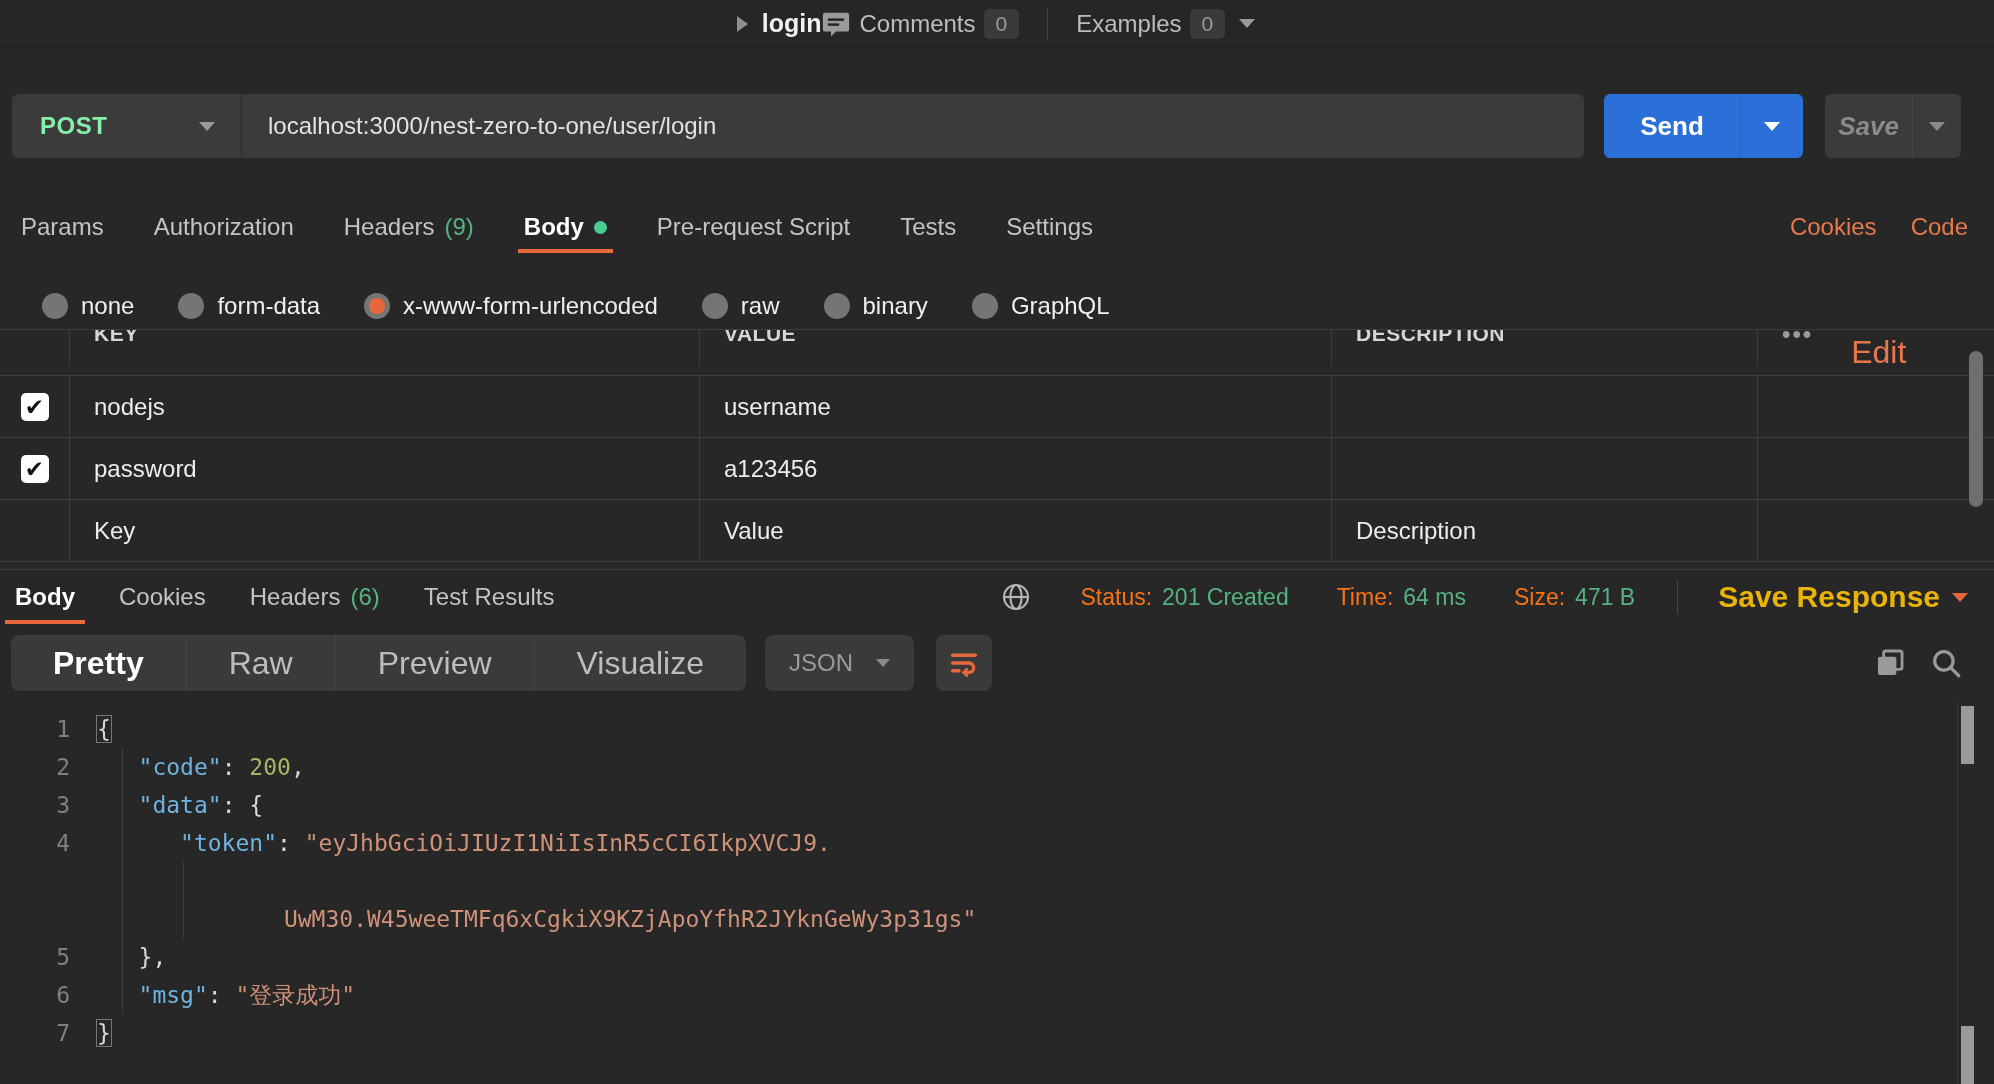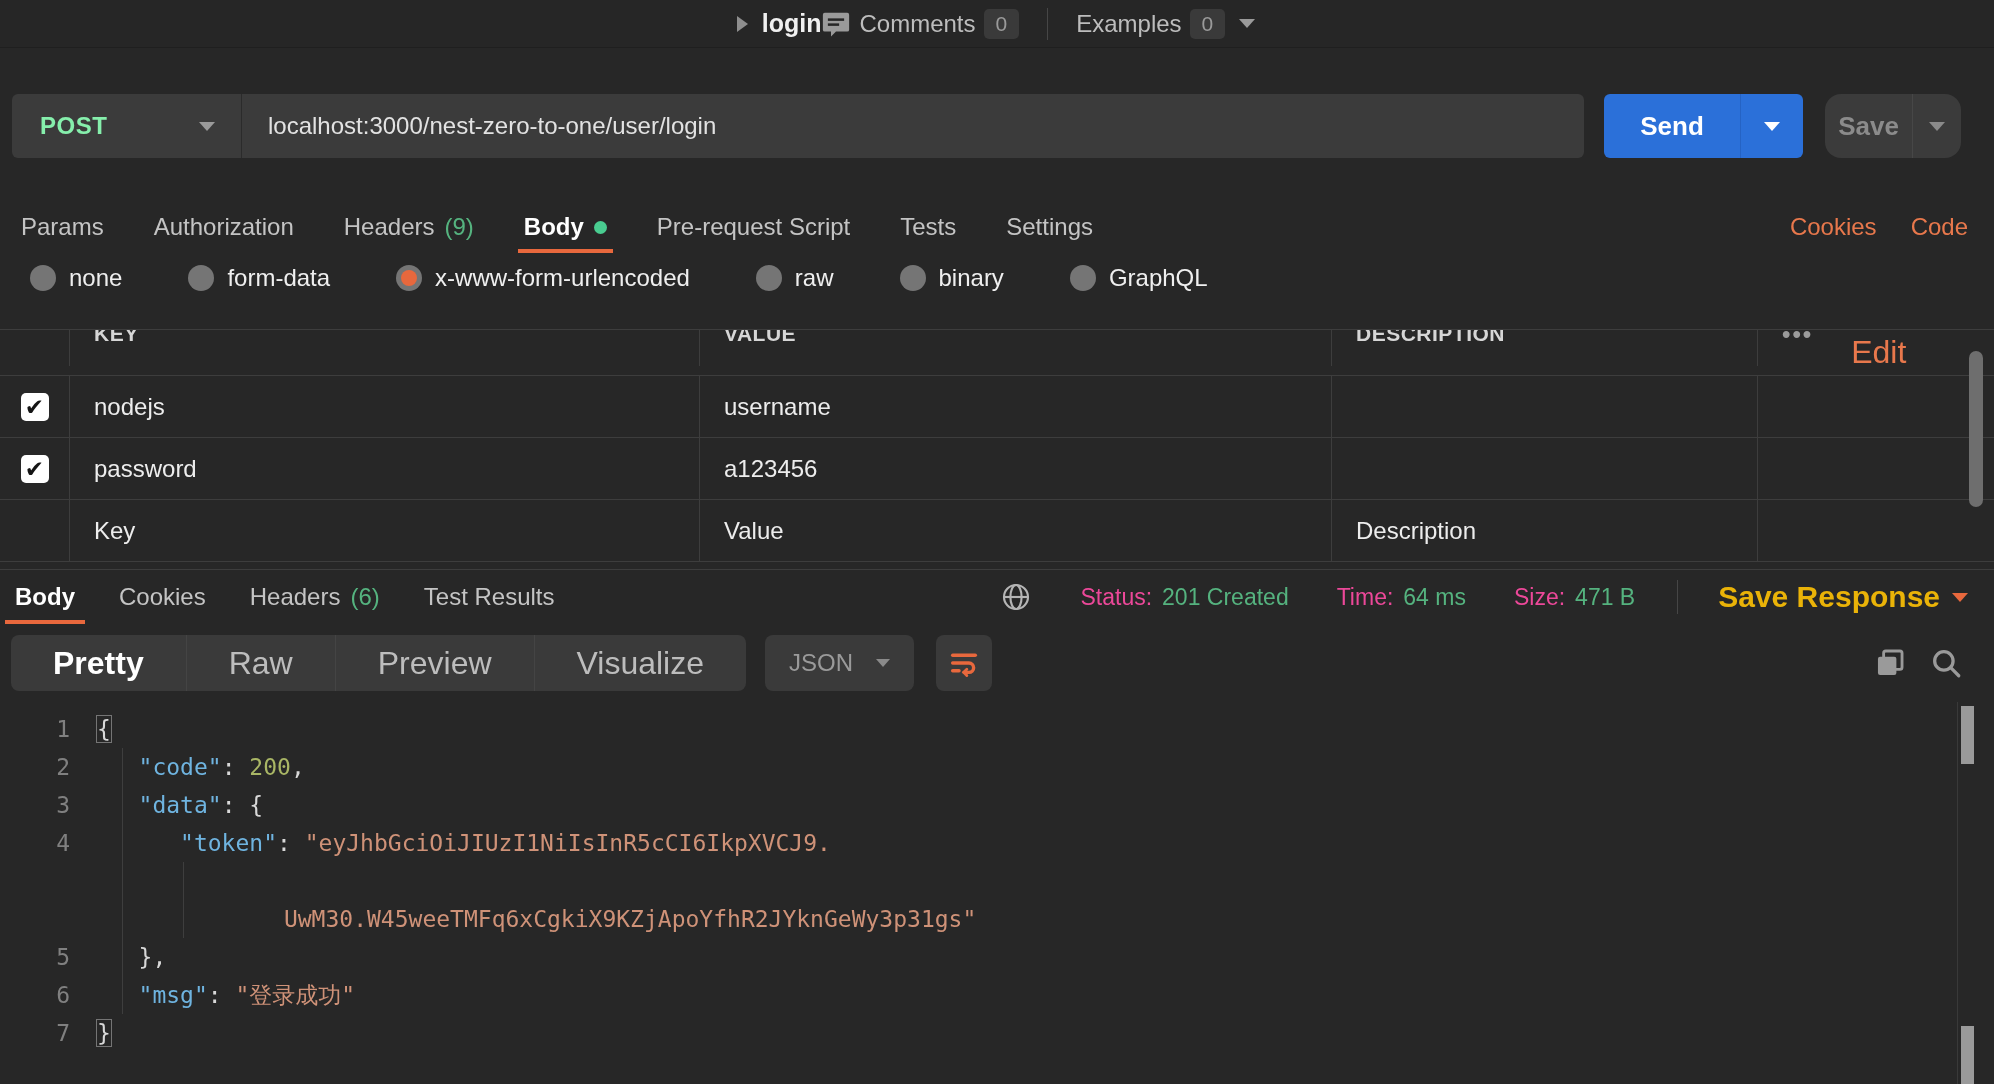--- a/index.html
+++ b/index.html
@@ -27,37 +27,37 @@
   .url-row { margin-top:46px; padding:0 12px; display:flex; align-items:stretch; height:64px; gap:0; }
   .url-bar { display:flex; flex:0 0 1572px; background:#3b3b3b; border-radius:6px; overflow:hidden; }
   .method { width:230px; display:flex; align-items:center; justify-content:space-between; padding:0 26px 0 28px;
             border-right:1px solid #2b2b2b; cursor:pointer; }
   .method-label { font-size:24px; font-weight:600; color:#86efac; letter-spacing:0.5px; }
   .url-input { flex:1; background:transparent; border:0; outline:0; color:#e2e2e2; font-size:24px; padding:0 26px; font-family:"Liberation Sans", sans-serif; }
   .send-btn { margin-left:20px; width:199px; background:#2b70d9; border-radius:6px; display:flex; overflow:hidden; cursor:pointer; }
   .send-main { flex:1; display:flex; align-items:center; justify-content:center; font-size:26px; font-weight:600; color:#fff;
                border-right:1px solid #2563c4; }
   .send-caret { width:62px; display:flex; align-items:center; justify-content:center; }
-  .save-btn { margin-left:22px; width:136px; background:#3b3b3b; border-radius:16px; display:flex; overflow:hidden; cursor:pointer; }
+  .save-btn { margin-left:22px; width:136px; background:#3b3b3b; border-radius:6px; display:flex; overflow:hidden; cursor:pointer;font-style:italic; }
   .save-main { flex:1; display:flex; align-items:center; justify-content:center; font-size:26px; font-weight:600; color:#8b8b8b;
                border-right:1px solid #474747; }
   .save-caret { width:48px; display:flex; align-items:center; justify-content:center; }
 
   
   .req-tabs { margin-top:42px; height:54px; display:flex; align-items:stretch; padding:0 26px 0 19px; }
   .rtab { display:flex; align-items:center; gap:10px; padding:0 2px; margin-right:46px; font-size:24px; color:#c4c4c4; cursor:pointer; position:relative; }
   .rtab .cnt { color:#55b37f; }
   .rtab.active { color:#ffffff; font-weight:600; }
   .rtab.active::after { content:""; position:absolute; left:-4px; right:-4px; bottom:1px; height:4px; background:#e8683d; }
   .dot { width:13px; height:13px; border-radius:50%; background:#49cc90; }
   .tabs-spacer { flex:1; }
   .tab-link { display:flex; align-items:center; font-size:24px; color:#e8784c; margin-left:34px; cursor:pointer; }
 
   
-  .radio-row { margin-top:10px; height:56px; display:flex; align-items:flex-start; padding-left:30px; gap:66px; }
+  .radio-row { margin-top:10px; height:56px; display:flex; align-items:flex-end; padding-left:42px; gap:44px; }
   .radio-item { display:flex; align-items:center; gap:13px; cursor:pointer; }
   .radio { width:26px; height:26px; border-radius:50%; background:#757575; position:relative; flex:0 0 26px; }
   .radio.sel::after { content:""; position:absolute; left:5px; top:5px; width:16px; height:16px; border-radius:50%; background:#e8683d; }
   .radio-label { font-size:24px; color:#efefef; }
 
   
   .kv-table { margin-top:9px; border-top:1px solid #3d3d3d; }
   .kv-row { display:grid; grid-template-columns:70px 630px 632px 426px 1fr; border-bottom:1px solid #3d3d3d; }
   .kv-head { height:46px; overflow:hidden; }
   .kv-head .cell { margin-top:-28px; height:64px; display:flex; align-items:center; }
@@ -78,21 +78,21 @@
 
   
   .resp-divider { margin-top:7px; border-top:1px solid #3d3d3d; }
   .resp-header { height:54px; display:flex; align-items:stretch; padding:0 26px 0 15px; }
   .resp-tab { display:flex; align-items:center; gap:10px; margin-right:44px; font-size:24px; color:#c4c4c4; cursor:pointer; position:relative; }
   .resp-tab .cnt { color:#55b37f; }
   .resp-tab.active { color:#ffffff; font-weight:600; }
   .resp-tab.active::after { content:""; position:absolute; left:-10px; right:-10px; bottom:0; height:4px; background:#e8683d; }
   .resp-meta { flex:1; display:flex; align-items:center; justify-content:flex-end; gap:0; }
   .meta-pair { display:flex; align-items:center; font-size:23px; margin-left:48px; }
-  .meta-label { color:#ec4899; }
+  .meta-label { color:#f97316; }
   .meta-value { color:#55b37f; margin-left:10px; }
   .meta-div { width:1px; height:34px; background:#464646; margin-left:42px; }
   .save-response { display:flex; align-items:center; gap:12px; margin-left:40px; color:#eab308; font-size:30px; font-weight:600; cursor:pointer; }
   .globe { margin-left:40px; display:flex; align-items:center; }
 
   
   .resp-toolbar { height:78px; display:flex; align-items:center; padding:0 26px 0 11px; }
   .view-switch { height:56px; background:#3a3a3a; border-radius:8px; display:flex; align-items:stretch; overflow:hidden; }
   .view-item { display:flex; align-items:center; padding:0 42px; font-size:32px; color:#bdbdbd; border-right:1px solid #444444; cursor:pointer; }
   .view-item:last-child { border-right:0; }

